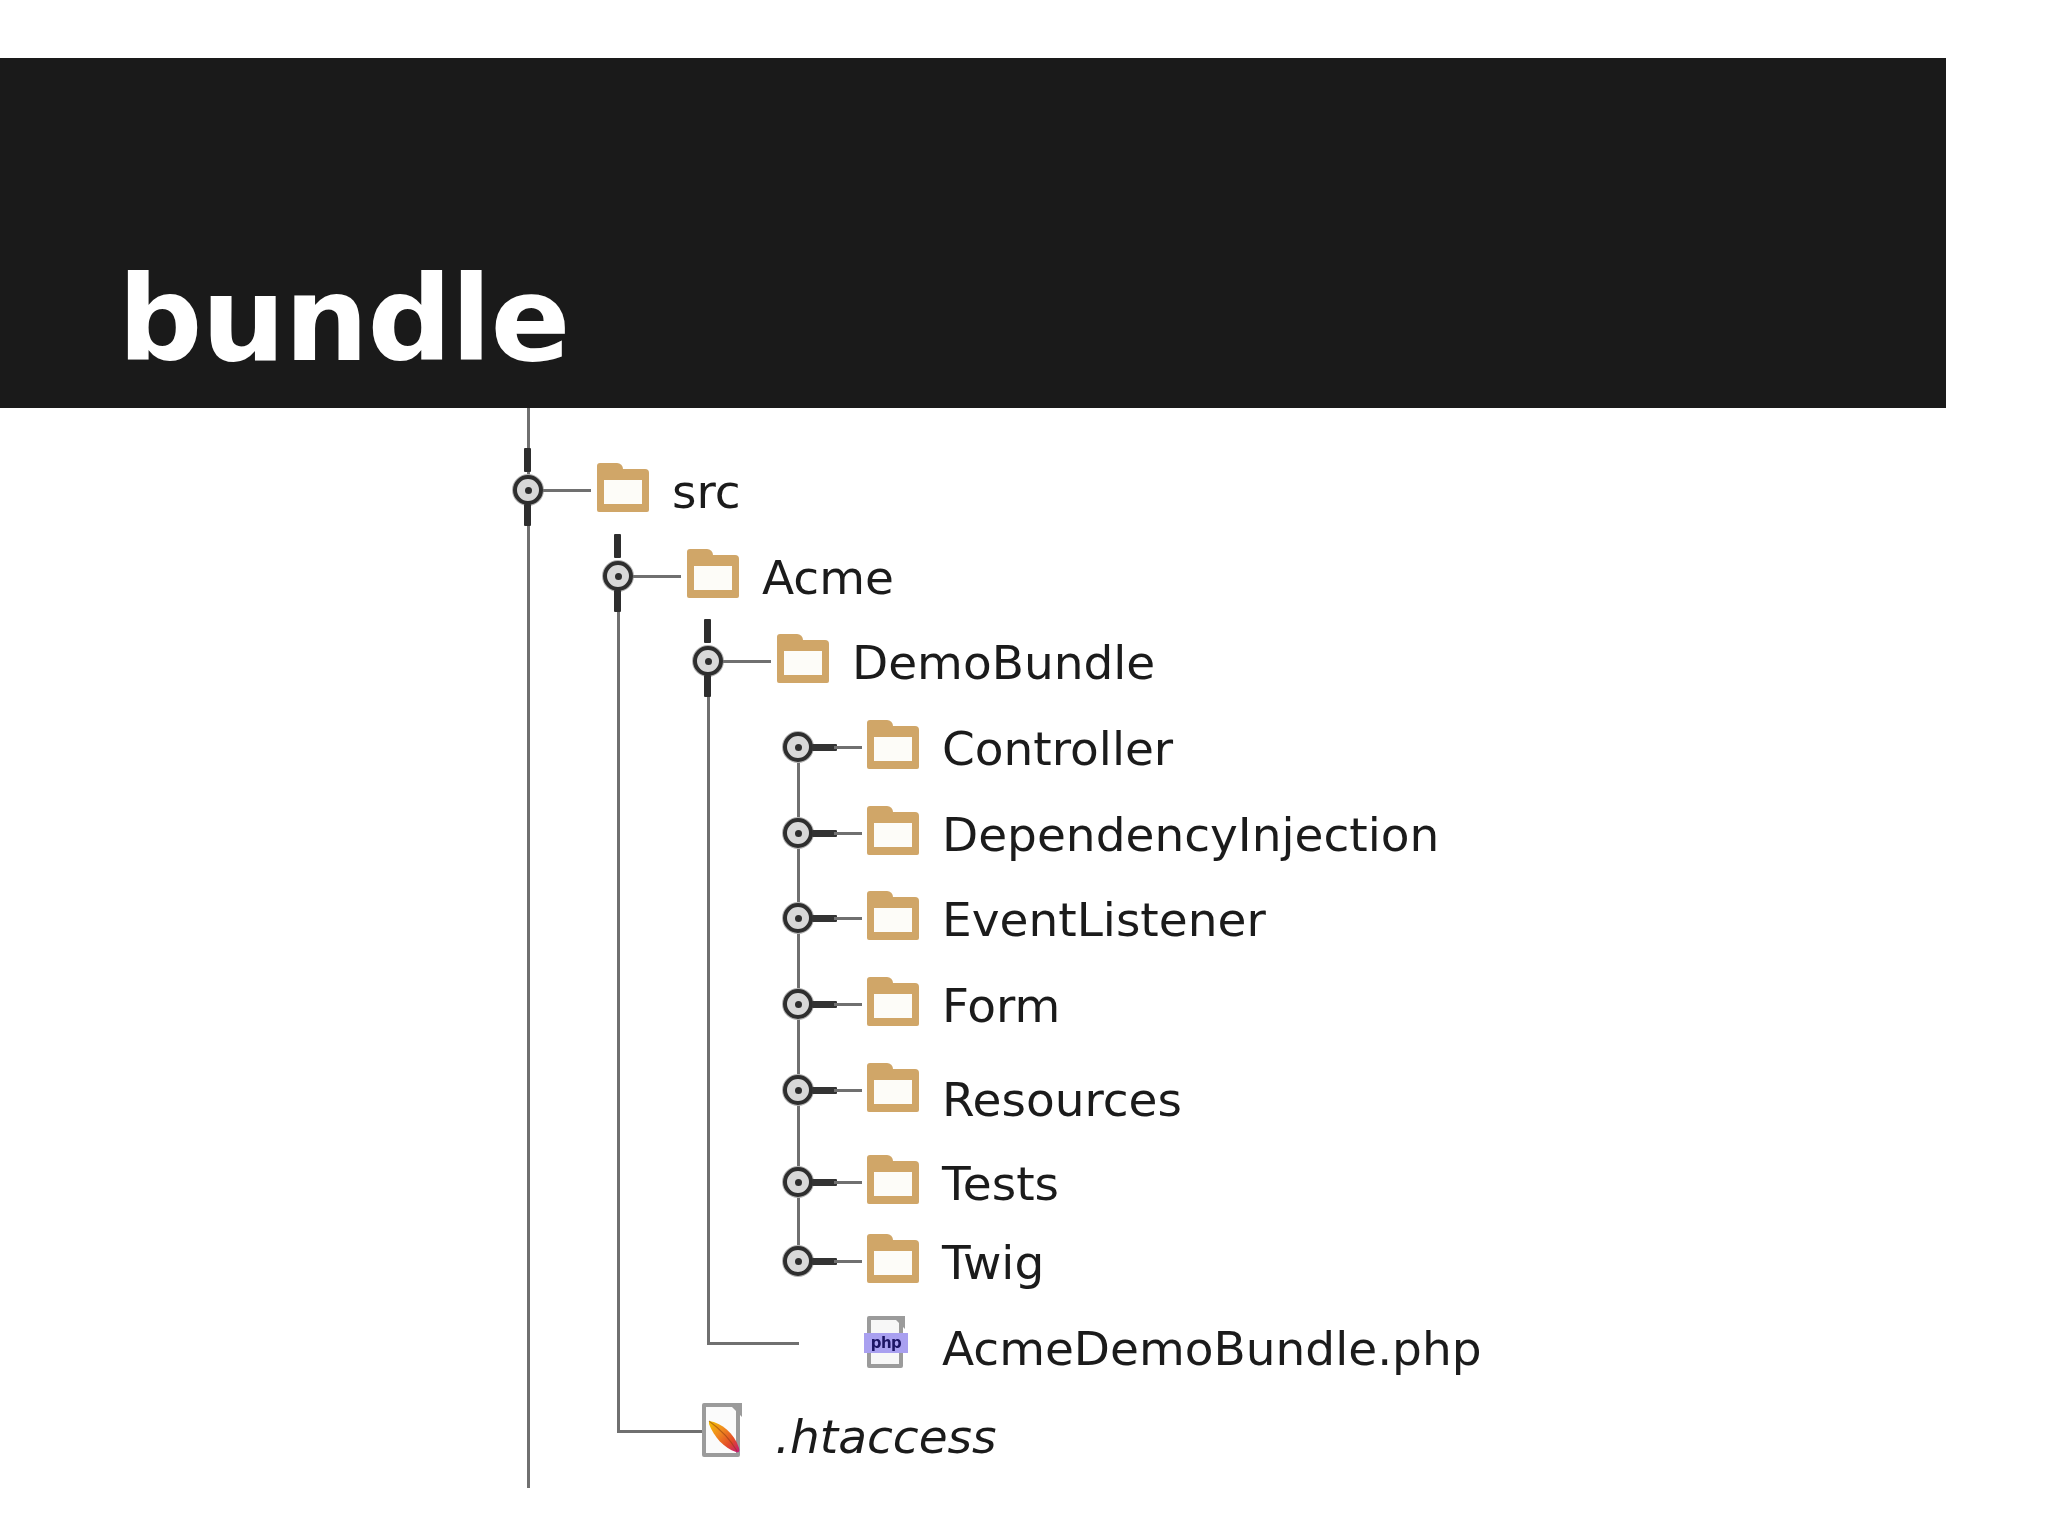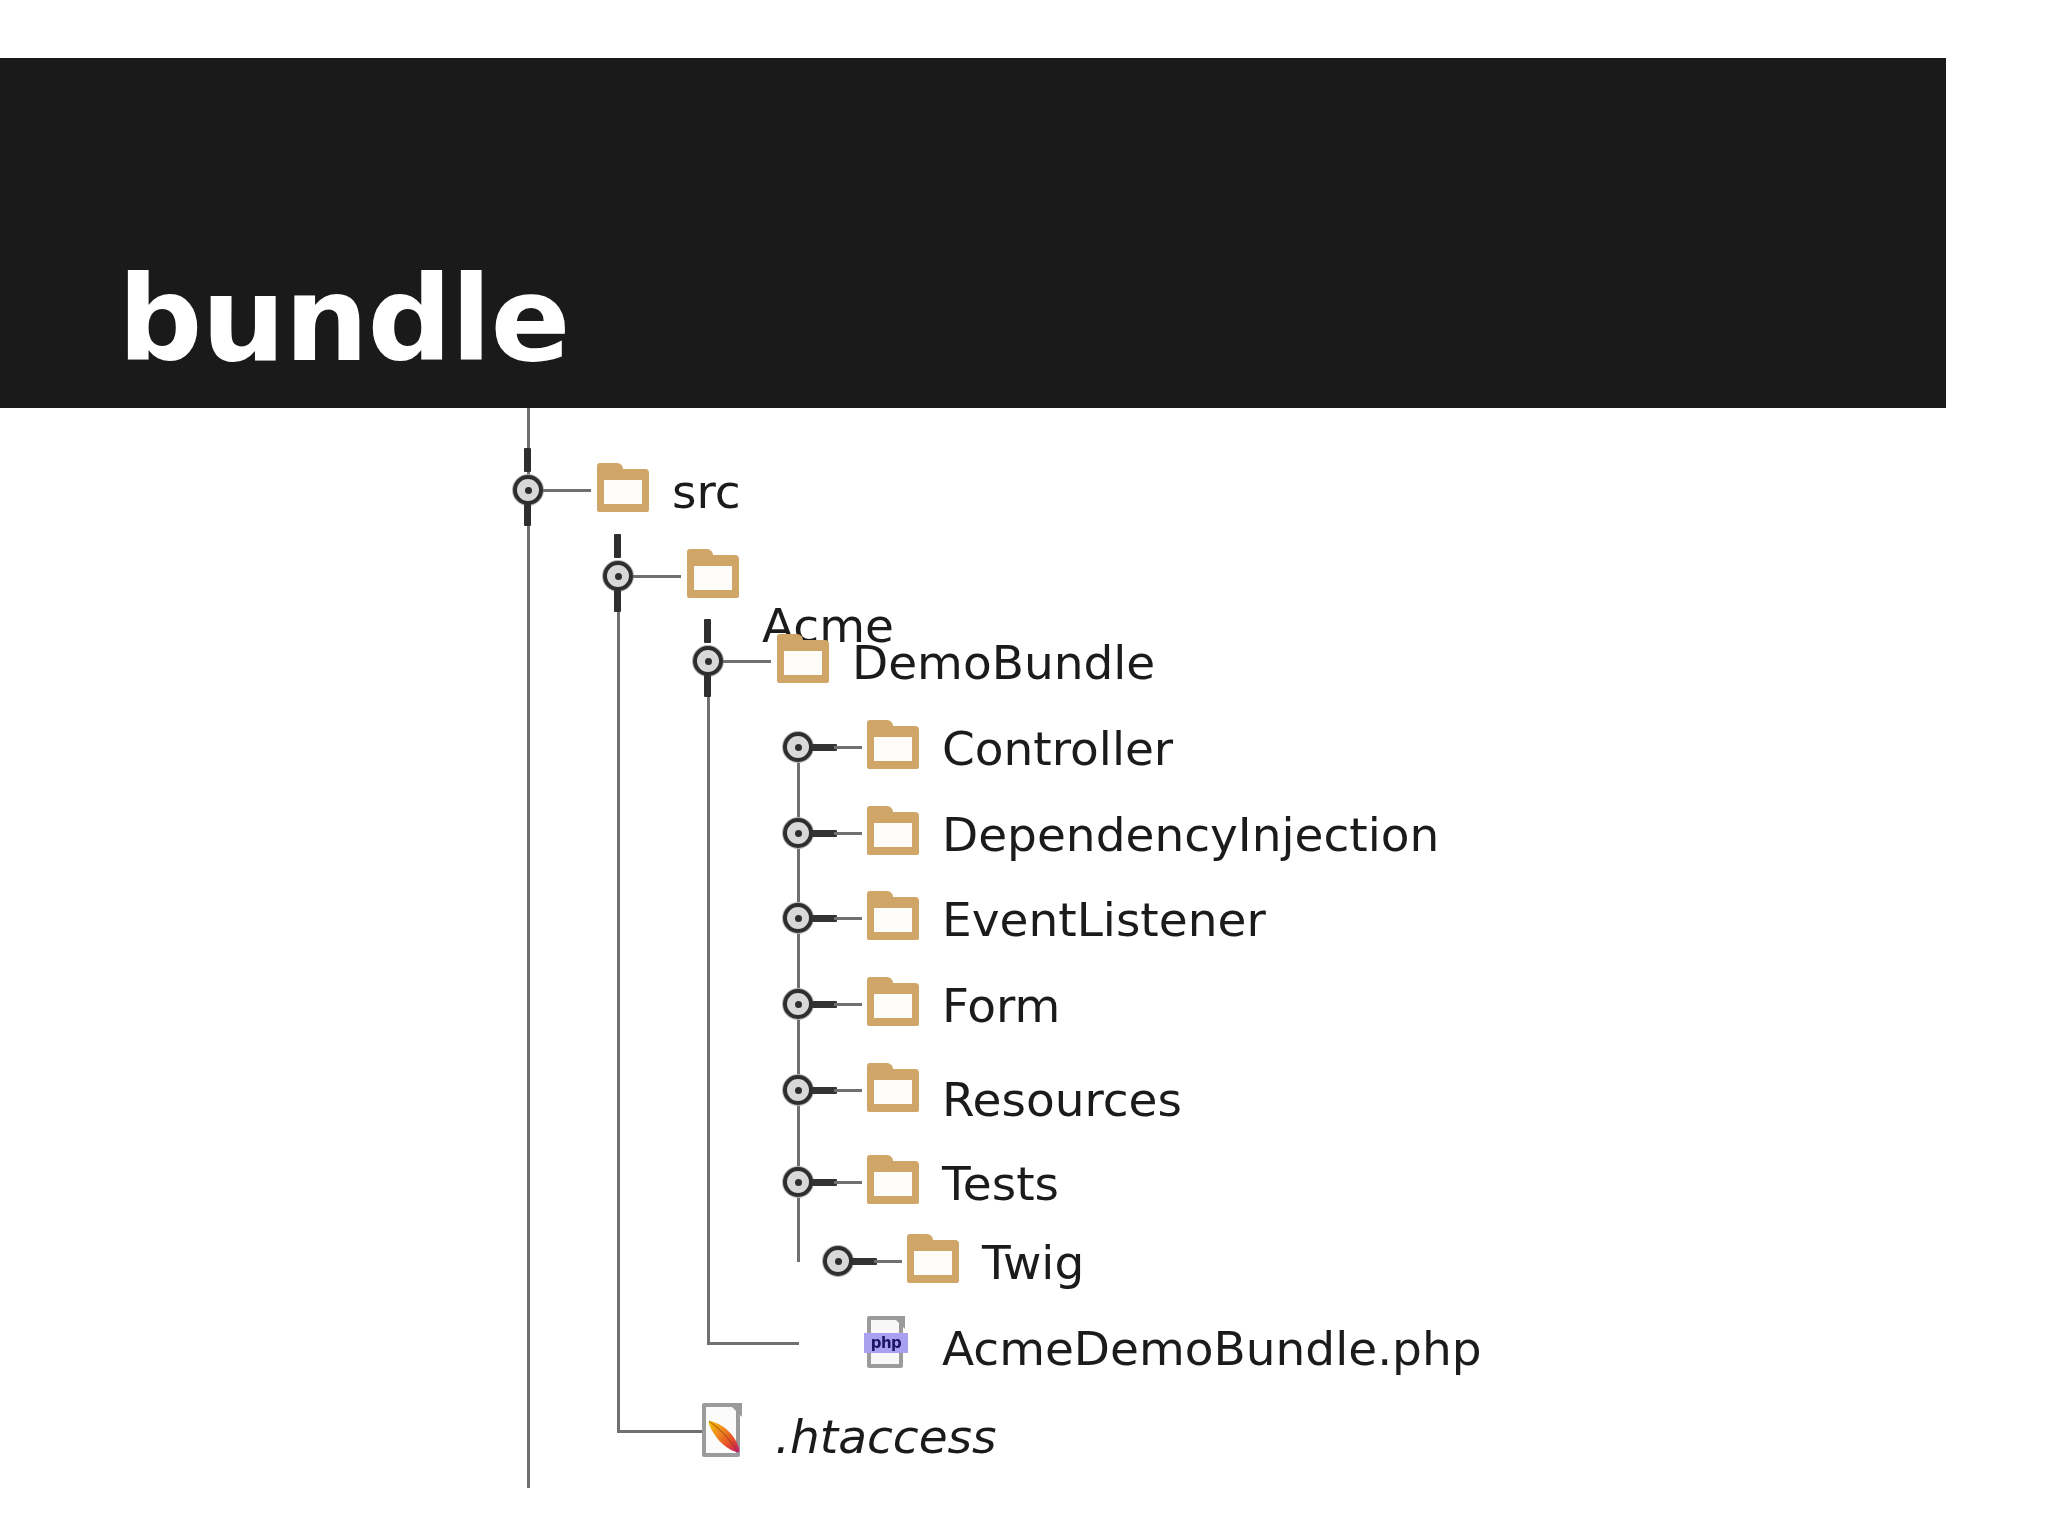--- a/index.html
+++ b/index.html
@@ -253,21 +253,21 @@
   <div class="tree-row" style="top:126px;">
     <div class="nub-top" style="left:614px; top:0px; height:24px;"></div>
     <div class="toggle" style="left:603px; top:27px;"></div>
     <div class="nub-bottom" style="left:614px; top:56px; height:22px;"></div>
     <div class="stub" style="left:633px; top:41px; width:48px;"></div>
     <div class="folder" style="left:687px; top:21px;">
       <div class="fld-tab"></div>
         <div class="fld-back"></div>
         <div class="fld-front"></div>
     </div>
-    <div class="label" style="left:762px; top:20px;margin-top:48px;">Acme</div>
+    <div class="label" style="left:762px; top:20px;">Acme</div>
   </div>
 
   <div class="tree-row" style="top:211px;">
     <div class="nub-top" style="left:704px; top:0px; height:24px;"></div>
     <div class="toggle" style="left:693px; top:27px;"></div>
     <div class="nub-bottom" style="left:704px; top:56px; height:22px;"></div>
     <div class="stub" style="left:723px; top:41px; width:48px;"></div>
     <div class="folder" style="left:777px; top:21px;">
       <div class="fld-tab"></div>
         <div class="fld-back"></div>
@@ -341,21 +341,21 @@
     <div class="stub-dark" style="left:812px; top:39px; width:25px;"></div>
     <div class="stub" style="left:834px; top:41px; width:28px;"></div>
     <div class="folder" style="left:867px; top:21px;">
       <div class="fld-tab"></div>
         <div class="fld-back"></div>
         <div class="fld-front"></div>
     </div>
     <div class="label" style="left:942px; top:20px;">Tests</div>
   </div>
 
-  <div class="tree-row" style="top:811px;margin-left:40px;">
+  <div class="tree-row" style="top:811px;">
     <div class="toggle" style="left:783px; top:27px;"></div>
     <div class="stub-dark" style="left:812px; top:39px; width:25px;"></div>
     <div class="stub" style="left:834px; top:41px; width:28px;"></div>
     <div class="folder" style="left:867px; top:21px;">
       <div class="fld-tab"></div>
         <div class="fld-back"></div>
         <div class="fld-front"></div>
     </div>
     <div class="label" style="left:942px; top:20px;">Twig</div>
   </div>

